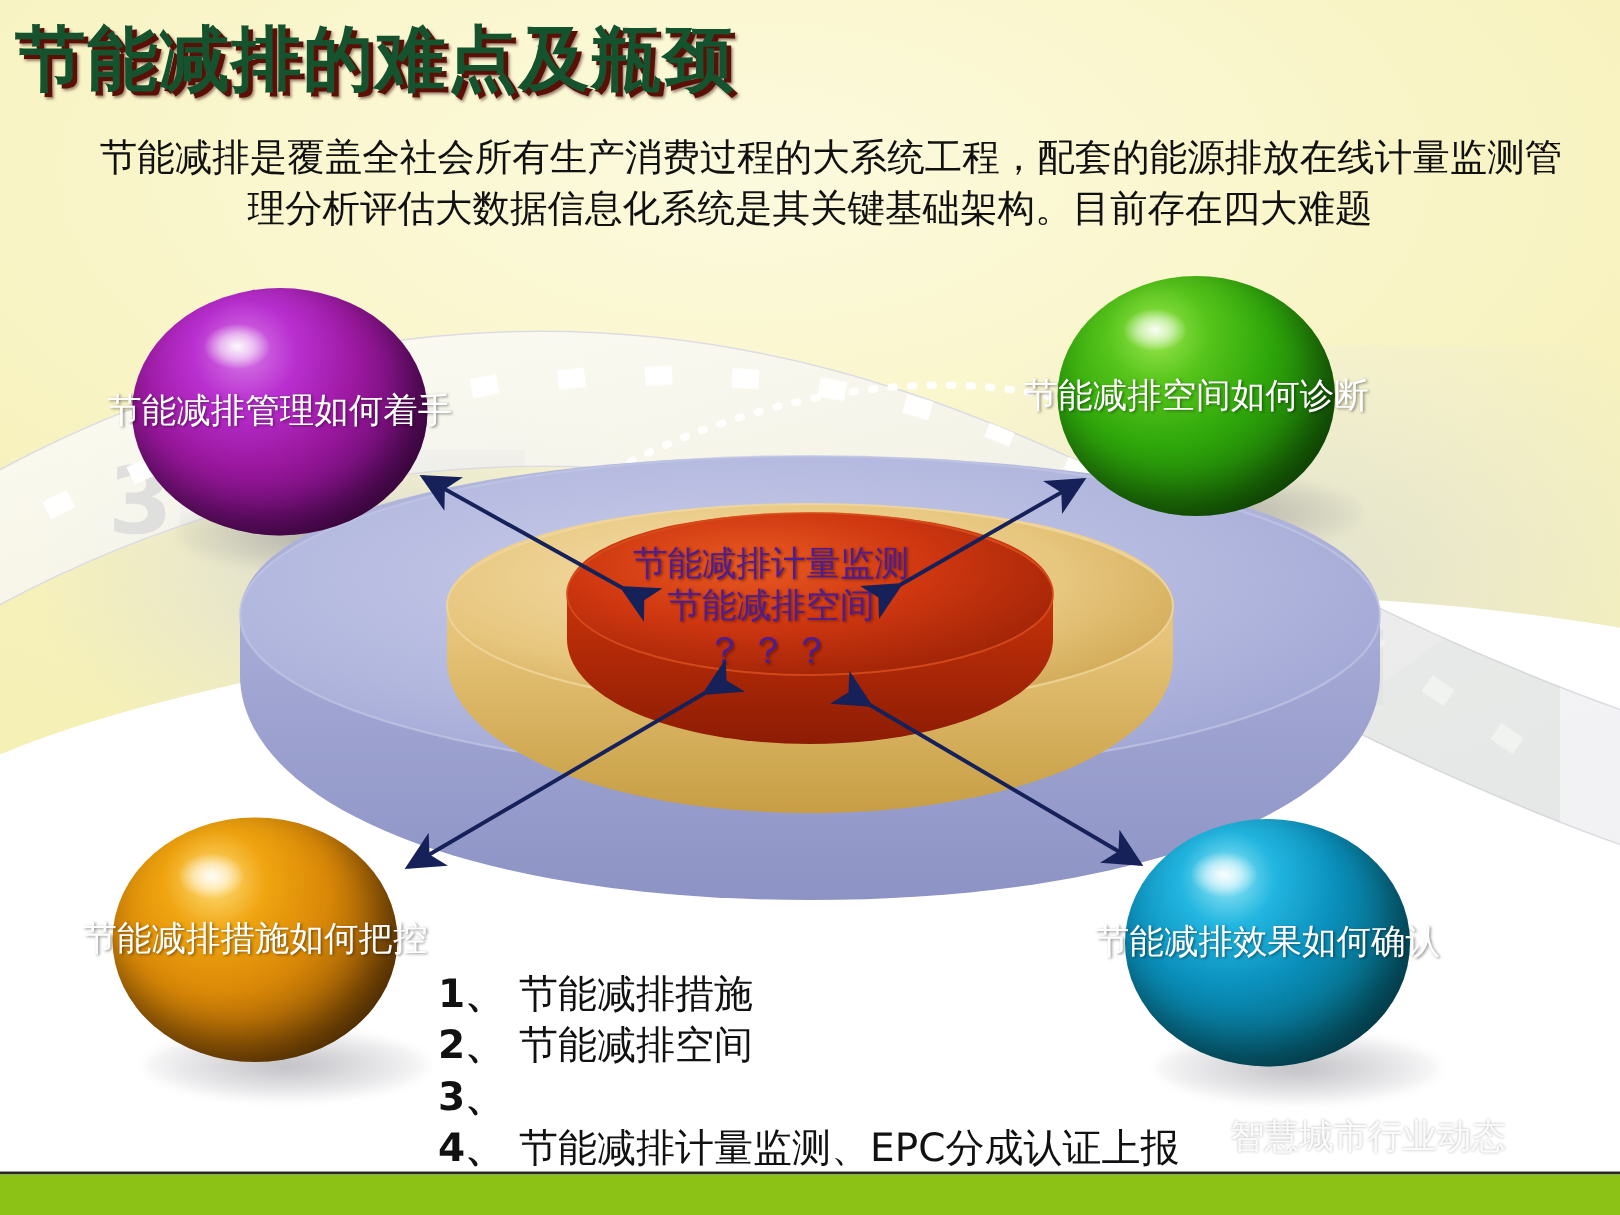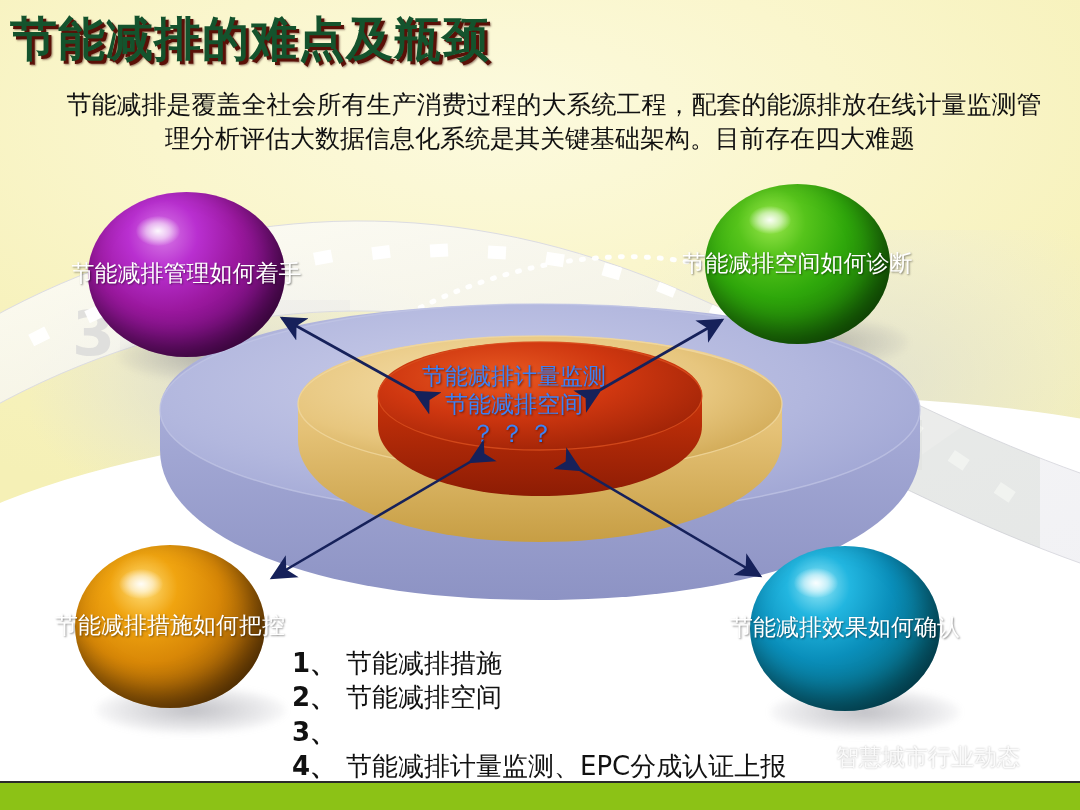--- a/index.html
+++ b/index.html
@@ -117,21 +117,21 @@
   
   .ground-shadow{
     position:absolute;border-radius:50%;
     background:radial-gradient(ellipse at 50% 50%, rgba(100,100,112,.40) 0%, rgba(130,130,142,.18) 52%, rgba(255,255,255,0) 78%);
     filter:blur(3px);
   }
 
   
   .core-label{
     position:absolute;left:374px;top:362px;width:280px;
-    text-align:center;color:#3b82f6;
+    text-align:center;color:#4c1d95;
     font-size:23px;line-height:1.22;
     font-family:"DejaVu Sans","Liberation Sans",sans-serif;
     text-shadow:1px 1px 2px rgba(90,20,5,.75);
     pointer-events:none;
   }
   .core-label .qm{font-size:25px;letter-spacing:4px;display:block;margin-top:1px;}
 
   
   .list{
     position:absolute;left:292px;top:646px;
@@ -139,21 +139,21 @@
     font-family:"DejaVu Sans","Liberation Sans",sans-serif;
     white-space:nowrap;
   }
   .list .row{display:flex;align-items:baseline;}
   .list .num{font-weight:bold;width:54px;display:inline-block;}
   .list .txt{}
 
   
   .watermark{
     position:absolute;left:786px;top:742px;
-    display:flex;align-items:center;gap:24px;
+    display:flex;align-items:center;gap:8px;
     color:rgba(255,255,255,.92);font-size:23px;
     font-family:"DejaVu Sans","Liberation Sans",sans-serif;
     text-shadow:0 0 2px rgba(120,120,120,.6);
     opacity:.95;
   }
   .wechat-icon{width:26px;height:22px;flex:0 0 auto;}
 
   
   .green-bar{
     position:absolute;left:0;top:783px;width:1080px;height:27px;

